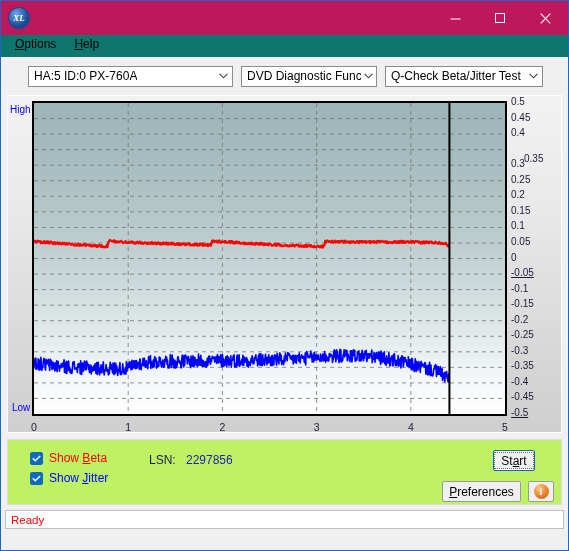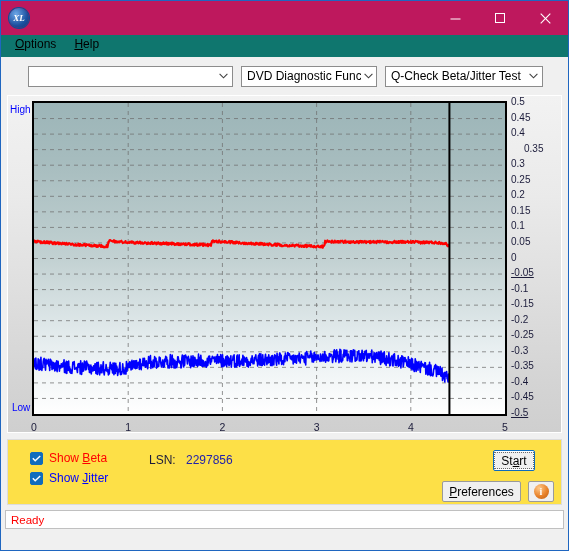--- a/index.html
+++ b/index.html
@@ -104,21 +104,21 @@
   }
   .xtick{
     position:absolute;font-size:10.5px;color:#1b1b3a;text-align:center;
     width:20px;line-height:1;
   }
   
   .bottom{
     margin:6px 6px 0 6px;
     height:66px;
     border:1px solid #dcdcdc;
-    background:#fde047;
+    background:#bef264;
     position:relative;
     flex:0 0 auto;
     box-sizing:border-box;
   }
   .cbrow{position:absolute;display:flex;align-items:center;gap:6px;}
   #cb-beta-row{left:22px;top:11px;}
   #cb-jitter-row{left:22px;top:31px;}
   .checkbox{
     width:13px;height:13px;background:#0f6cbd;border:1px solid #0f6cbd;
     border-radius:2px;display:flex;align-items:center;justify-content:center;
@@ -197,20 +197,21 @@
     </div>
   </div>
 
   <div class="menubar">
     <div class="menu-item"><u>O</u>ptions</div>
     <div class="menu-item"><u>H</u>elp</div>
   </div>
 
   <div class="selectbar">
     <div class="combo" id="combo-drive">
+      <span class="lbl">HA:5 ID:0  PX-760A</span>
       <span class="arrow">
         <svg width="9" height="6" viewBox="0 0 9 6">
             <polyline points="0.6,0.8 4.5,4.8 8.4,0.8" fill="none" stroke="#404040" stroke-width="1.1"></polyline>
           </svg>
       </span>
     </div>
     <div class="combo" id="combo-function">
       <span class="lbl">DVD Diagnostic Functions</span>
       <span class="arrow">
         <svg width="9" height="6" viewBox="0 0 9 6">
@@ -258,21 +259,21 @@
           <line x1="376.8" y1="0" x2="376.8" y2="311" stroke="#6f6f6f" stroke-width="1" stroke-dasharray="4,4" opacity="0.75"></line>
           <polyline points="0.00,138.74 0.46,137.51 0.92,138.81 1.39,138.13 1.85,139.31 2.31,139.45 2.77,138.14 3.23,137.70 3.70,138.84 4.16,137.79 4.62,138.41 5.08,138.27 5.55,138.71 6.01,138.10 6.47,139.92 6.93,140.33 7.39,138.49 7.86,139.65 8.32,139.49 8.78,140.12 9.24,139.40 9.70,138.87 10.17,138.15 10.63,139.97 11.09,140.30 11.55,140.02 12.01,140.21 12.48,138.30 12.94,139.90 13.40,138.42 13.86,140.30 14.32,138.70 14.79,138.66 15.25,140.61 15.71,138.74 16.17,139.57 16.64,138.58 17.10,138.64 17.56,139.49 18.02,139.39 18.48,140.86 18.95,141.17 19.41,139.72 19.87,139.36 20.33,139.86 20.79,139.06 21.26,141.24 21.72,141.08 22.18,139.76 22.64,140.75 23.10,140.02 23.57,139.47 24.03,139.25 24.49,140.80 24.95,141.28 25.42,140.71 25.88,139.67 26.34,140.08 26.80,140.18 27.26,141.31 27.73,141.42 28.19,140.30 28.65,139.70 29.11,140.86 29.57,141.02 30.04,140.79 30.50,139.95 30.96,140.94 31.42,141.65 31.88,141.57 32.35,139.70 32.81,140.63 33.27,141.56 33.73,141.59 34.19,141.27 34.66,140.34 35.12,140.51 35.58,140.34 36.04,140.68 36.51,141.30 36.97,141.88 37.43,140.76 37.89,141.26 38.35,140.52 38.82,140.80 39.28,141.43 39.74,142.45 40.20,142.15 40.66,142.50 41.13,141.74 41.59,141.06 42.05,142.66 42.51,142.70 42.97,142.37 43.44,142.03 43.90,142.50 44.36,140.48 44.82,141.64 45.29,142.90 45.75,141.80 46.21,140.85 46.67,141.80 47.13,142.65 47.60,141.89 48.06,142.27 48.52,142.54 48.98,141.93 49.44,142.36 49.91,141.06 50.37,142.06 50.83,140.93 51.29,141.40 51.75,143.28 52.22,141.92 52.68,141.21 53.14,141.86 53.60,141.74 54.06,141.88 54.53,142.44 54.99,141.30 55.45,142.48 55.91,143.04 56.38,143.15 56.84,142.01 57.30,143.33 57.76,142.47 58.22,143.52 58.69,142.97 59.15,142.46 59.61,143.16 60.07,143.13 60.53,141.67 61.00,142.95 61.46,142.55 61.92,142.06 62.38,143.90 62.84,143.65 63.31,142.45 63.77,143.94 64.23,143.11 64.69,142.88 65.16,141.94 65.62,141.80 66.08,143.10 66.54,143.15 67.00,143.87 67.47,142.13 67.93,143.08 68.39,143.96 68.85,143.42 69.31,144.06 69.78,143.66 70.24,144.39 70.70,143.86 71.16,144.27 71.62,144.05 72.09,144.25 72.55,142.13 73.01,143.58 73.47,144.19 73.93,141.94 74.40,138.86 74.86,138.80 75.32,137.47 75.78,137.02 76.25,137.13 76.71,137.71 77.17,137.86 77.63,137.77 78.09,138.22 78.56,138.53 79.02,138.62 79.48,137.76 79.94,137.18 80.40,138.81 80.87,139.49 81.33,138.41 81.79,137.75 82.25,139.35 82.71,138.58 83.18,138.60 83.64,138.57 84.10,139.39 84.56,139.16 85.03,138.29 85.49,139.40 85.95,138.81 86.41,138.54 86.87,138.08 87.34,137.73 87.80,138.61 88.26,139.23 88.72,140.03 89.18,139.30 89.65,139.65 90.11,139.51 90.57,139.44 91.03,138.89 91.49,137.99 91.96,139.64 92.42,139.40 92.88,139.93 93.34,140.13 93.80,139.30 94.27,139.29 94.73,139.25 95.19,140.01 95.65,139.49 96.12,138.61 96.58,139.22 97.04,138.78 97.50,139.77 97.96,138.30 98.43,139.59 98.89,139.46 99.35,138.82 99.81,139.24 100.27,140.57 100.74,140.31 101.20,140.80 101.66,140.62 102.12,139.04 102.58,139.68 103.05,139.66 103.51,138.66 103.97,140.04 104.43,140.31 104.90,139.64 105.36,139.91 105.82,138.48 106.28,138.87 106.74,140.62 107.21,139.40 107.67,140.39 108.13,139.42 108.59,139.92 109.05,140.85 109.52,140.60 109.98,140.57 110.44,139.79 110.90,139.08 111.36,139.32 111.83,139.86 112.29,139.74 112.75,141.16 113.21,140.80 113.67,140.86 114.14,139.45 114.60,139.69 115.06,140.68 115.52,140.72 115.99,140.59 116.45,141.05 116.91,139.86 117.37,139.03 117.83,138.90 118.30,140.86 118.76,139.88 119.22,140.93 119.68,140.65 120.14,140.65 120.61,139.23 121.07,139.77 121.53,140.52 121.99,140.63 122.45,141.39 122.92,139.57 123.38,140.88 123.84,140.19 124.30,139.29 124.77,139.76 125.23,140.70 125.69,141.24 126.15,141.03 126.61,139.95 127.08,141.63 127.54,140.96 128.00,140.21 128.46,141.23 128.92,140.93 129.39,139.31 129.85,140.90 130.31,140.31 130.77,141.05 131.23,139.80 131.70,139.86 132.16,139.47 132.62,141.44 133.08,139.66 133.55,139.87 134.01,141.68 134.47,141.77 134.93,139.87 135.39,140.95 135.86,141.22 136.32,140.57 136.78,140.27 137.24,139.53 137.70,141.57 138.17,140.57 138.63,139.63 139.09,140.81 139.55,140.15 140.01,140.28 140.48,142.08 140.94,141.91 141.40,141.25 141.86,141.04 142.32,141.74 142.79,140.40 143.25,141.03 143.71,140.10 144.17,142.09 144.64,140.29 145.10,141.87 145.56,140.78 146.02,142.21 146.48,140.93 146.95,141.80 147.41,140.62 147.87,141.00 148.33,141.51 148.79,140.74 149.26,140.31 149.72,140.34 150.18,141.43 150.64,141.25 151.10,142.15 151.57,140.36 152.03,141.58 152.49,142.18 152.95,141.70 153.42,141.46 153.88,140.94 154.34,140.19 154.80,140.56 155.26,141.14 155.73,140.33 156.19,142.53 156.65,141.90 157.11,141.75 157.57,142.34 158.04,142.46 158.50,141.47 158.96,141.54 159.42,141.11 159.88,142.40 160.35,142.57 160.81,140.81 161.27,141.77 161.73,141.96 162.19,141.70 162.66,140.48 163.12,142.51 163.58,142.80 164.04,142.39 164.51,141.62 164.97,142.54 165.43,140.65 165.89,140.63 166.35,142.22 166.82,140.61 167.28,140.69 167.74,140.67 168.20,141.74 168.66,140.72 169.13,142.96 169.59,140.62 170.05,141.04 170.51,141.71 170.97,142.27 171.44,141.39 171.90,142.48 172.36,141.70 172.82,141.97 173.29,142.71 173.75,140.82 174.21,143.19 174.67,142.38 175.13,142.31 175.60,141.49 176.06,141.00 176.52,141.96 176.98,142.80 177.44,140.14 177.91,138.12 178.37,138.91 178.83,137.21 179.29,137.55 179.75,137.81 180.22,139.14 180.68,138.29 181.14,137.79 181.60,138.21 182.06,138.52 182.53,137.68 182.99,139.52 183.45,139.46 183.91,139.28 184.38,139.34 184.84,137.48 185.30,137.39 185.76,138.53 186.22,138.57 186.69,139.77 187.15,139.09 187.61,138.40 188.07,139.36 188.53,138.64 189.00,139.14 189.46,138.63 189.92,138.74 190.38,138.01 190.84,139.80 191.31,138.11 191.77,138.18 192.23,139.32 192.69,139.52 193.16,139.86 193.62,139.42 194.08,139.53 194.54,139.19 195.00,138.11 195.47,138.42 195.93,137.96 196.39,140.33 196.85,139.45 197.31,138.05 197.78,138.95 198.24,138.12 198.70,138.75 199.16,140.37 199.62,139.22 200.09,139.01 200.55,140.43 201.01,139.40 201.47,140.46 201.93,138.54 202.40,140.00 202.86,138.58 203.32,139.04 203.78,139.39 204.25,139.72 204.71,140.53 205.17,138.86 205.63,139.65 206.09,140.02 206.56,140.24 207.02,140.86 207.48,140.34 207.94,140.31 208.40,139.86 208.87,139.54 209.33,139.84 209.79,141.17 210.25,139.87 210.71,139.50 211.18,141.05 211.64,141.13 212.10,140.35 212.56,139.95 213.03,140.29 213.49,141.23 213.95,140.98 214.41,140.83 214.87,139.85 215.34,140.62 215.80,141.06 216.26,140.26 216.72,139.65 217.18,139.48 217.65,141.55 218.11,140.28 218.57,140.22 219.03,140.67 219.49,140.27 219.96,141.71 220.42,141.49 220.88,141.25 221.34,141.72 221.80,139.72 222.27,141.19 222.73,139.82 223.19,140.47 223.65,140.34 224.12,141.29 224.58,140.90 225.04,141.85 225.50,141.12 225.96,139.78 226.43,139.86 226.89,141.72 227.35,140.88 227.81,139.87 228.27,140.17 228.74,140.29 229.20,142.10 229.66,142.08 230.12,141.22 230.58,140.30 231.05,141.92 231.51,141.19 231.97,141.66 232.43,141.53 232.90,141.07 233.36,140.75 233.82,141.92 234.28,142.39 234.74,141.79 235.21,140.45 235.67,140.40 236.13,140.78 236.59,140.99 237.05,141.59 237.52,142.65 237.98,142.71 238.44,142.63 238.90,142.25 239.36,141.89 239.83,142.51 240.29,141.09 240.75,141.33 241.21,140.62 241.67,141.00 242.14,142.94 242.60,141.18 243.06,142.75 243.52,140.69 243.99,141.34 244.45,141.03 244.91,140.61 245.37,141.87 245.83,142.57 246.30,141.66 246.76,141.65 247.22,143.20 247.68,142.27 248.14,143.02 248.61,143.18 249.07,142.96 249.53,142.80 249.99,142.56 250.45,142.62 250.92,142.01 251.38,142.70 251.84,142.37 252.30,142.57 252.77,141.86 253.23,142.78 253.69,143.50 254.15,143.20 254.61,143.14 255.08,143.42 255.54,141.96 256.00,143.08 256.46,142.63 256.92,143.11 257.39,142.67 257.85,142.15 258.31,142.84 258.77,141.63 259.23,142.33 259.70,142.64 260.16,142.51 260.62,143.60 261.08,142.12 261.54,142.55 262.01,142.33 262.47,141.50 262.93,141.49 263.39,142.63 263.86,142.08 264.32,141.71 264.78,142.89 265.24,143.82 265.70,143.33 266.17,142.65 266.63,142.42 267.09,143.46 267.55,143.85 268.01,142.60 268.48,143.02 268.94,143.61 269.40,142.64 269.86,144.05 270.32,144.02 270.79,143.41 271.25,141.78 271.71,142.84 272.17,141.86 272.64,144.14 273.10,143.51 273.56,143.63 274.02,142.16 274.48,142.99 274.95,142.78 275.41,142.20 275.87,142.12 276.33,143.68 276.79,142.81 277.26,142.07 277.72,143.80 278.18,143.34 278.64,143.85 279.10,143.91 279.57,144.27 280.03,142.77 280.49,143.98 280.95,143.45 281.41,144.33 281.88,144.39 282.34,144.04 282.80,143.09 283.26,142.88 283.73,142.95 284.19,142.66 284.65,143.96 285.11,144.03 285.57,144.22 286.04,144.29 286.50,143.11 286.96,144.36 287.42,144.28 287.88,142.52 288.35,142.41 288.81,144.74 289.27,142.87 289.73,143.11 290.19,142.55 290.66,141.51 291.12,137.67 291.58,138.62 292.04,139.61 292.51,139.11 292.97,138.20 293.43,137.39 293.89,138.20 294.35,138.61 294.82,138.99 295.28,138.22 295.74,138.68 296.20,138.40 296.66,138.93 297.13,138.96 297.59,139.72 298.05,137.54 298.51,138.43 298.97,138.98 299.44,138.88 299.90,139.71 300.36,138.29 300.82,137.63 301.28,139.36 301.75,139.51 302.21,139.49 302.67,138.32 303.13,138.25 303.60,138.06 304.06,139.74 304.52,138.07 304.98,138.72 305.44,138.48 305.91,139.45 306.37,137.85 306.83,138.19 307.29,138.10 307.75,137.87 308.22,137.63 308.68,138.80 309.14,139.21 309.60,139.94 310.06,139.77 310.53,137.78 310.99,138.10 311.45,137.55 311.91,139.78 312.38,139.05 312.84,139.17 313.30,138.52 313.76,138.75 314.22,138.92 314.69,138.45 315.15,139.90 315.61,138.67 316.07,138.34 316.53,140.08 317.00,138.83 317.46,138.24 317.92,139.03 318.38,139.34 318.84,139.22 319.31,138.07 319.77,139.40 320.23,139.32 320.69,139.97 321.15,139.10 321.62,139.68 322.08,138.63 322.54,138.12 323.00,139.27 323.47,138.26 323.93,138.22 324.39,139.31 324.85,140.17 325.31,137.99 325.78,138.11 326.24,137.86 326.70,139.06 327.16,138.07 327.62,139.60 328.09,139.01 328.55,138.11 329.01,138.49 329.47,139.36 329.93,138.68 330.40,138.12 330.86,137.93 331.32,139.22 331.78,138.82 332.25,140.05 332.71,138.25 333.17,138.69 333.63,138.94 334.09,138.92 334.56,138.79 335.02,138.20 335.48,138.99 335.94,140.19 336.40,137.93 336.87,138.84 337.33,139.64 337.79,139.41 338.25,138.44 338.71,138.86 339.18,138.65 339.64,137.93 340.10,139.80 340.56,139.11 341.02,138.76 341.49,138.87 341.95,138.27 342.41,140.20 342.87,139.33 343.34,137.83 343.80,138.09 344.26,138.26 344.72,138.98 345.18,137.88 345.65,139.35 346.11,137.78 346.57,138.48 347.03,138.60 347.49,138.69 347.96,138.81 348.42,137.84 348.88,138.67 349.34,138.55 349.80,138.57 350.27,139.43 350.73,139.27 351.19,138.11 351.65,139.05 352.12,138.62 352.58,140.14 353.04,138.25 353.50,139.91 353.96,140.10 354.43,140.10 354.89,139.14 355.35,138.88 355.81,139.47 356.27,139.56 356.74,139.08 357.20,139.22 357.66,139.95 358.12,140.09 358.58,140.20 359.05,139.03 359.51,138.84 359.97,139.28 360.43,137.78 360.89,138.17 361.36,139.35 361.82,139.28 362.28,139.97 362.74,138.44 363.21,139.77 363.67,138.59 364.13,140.02 364.59,137.98 365.05,139.99 365.52,138.38 365.98,138.66 366.44,139.36 366.90,137.78 367.36,138.41 367.83,139.81 368.29,137.88 368.75,139.56 369.21,139.68 369.67,138.19 370.14,139.75 370.60,139.28 371.06,138.34 371.52,139.92 371.99,138.92 372.45,138.59 372.91,138.80 373.37,138.94 373.83,137.89 374.30,138.67 374.76,139.83 375.22,139.51 375.68,139.36 376.14,139.16 376.61,138.09 377.07,139.92 377.53,139.97 377.99,139.71 378.45,138.09 378.92,138.13 379.38,138.09 379.84,138.46 380.30,139.94 380.76,139.30 381.23,138.81 381.69,137.95 382.15,138.40 382.61,138.42 383.08,138.04 383.54,139.01 384.00,138.28 384.46,139.78 384.92,138.69 385.39,139.02 385.85,138.71 386.31,139.88 386.77,140.54 387.23,138.74 387.70,139.16 388.16,139.58 388.62,140.32 389.08,138.49 389.54,138.35 390.01,139.51 390.47,140.47 390.93,138.54 391.39,138.79 391.86,140.01 392.32,139.65 392.78,138.32 393.24,139.78 393.70,138.81 394.17,139.56 394.63,138.76 395.09,140.36 395.55,138.78 396.01,138.98 396.48,138.90 396.94,138.73 397.40,138.39 397.86,140.09 398.32,139.24 398.79,140.28 399.25,139.84 399.71,140.05 400.17,140.61 400.64,139.59 401.10,139.03 401.56,138.50 402.02,139.62 402.48,139.72 402.95,140.50 403.41,140.27 403.87,139.81 404.33,140.79 404.79,139.63 405.26,138.86 405.72,140.19 406.18,140.58 406.64,141.03 407.10,139.81 407.57,139.73 408.03,139.92 408.49,141.08 408.95,141.25 409.41,140.61 409.88,141.11 410.34,140.27 410.80,140.98 411.26,140.75 411.73,139.72 412.19,140.26 412.65,141.20 413.11,142.66 413.57,141.93 414.04,143.31 414.50,141.84 414.96,143.17 415.42,142.89" fill="none" stroke="#ff0000" stroke-width="2.1" stroke-linejoin="round"></polyline>
           <polyline points="0.00,258.05 0.46,263.21 0.92,255.76 1.39,265.83 1.85,255.00 2.31,263.21 2.77,266.48 3.23,262.03 3.70,265.07 4.16,255.80 4.62,262.96 5.08,267.22 5.55,259.60 6.01,256.62 6.47,266.53 6.93,254.20 7.39,265.02 7.86,267.35 8.32,263.52 8.78,264.57 9.24,258.57 9.70,256.14 10.17,255.36 10.63,258.94 11.09,264.00 11.55,267.09 12.01,256.19 12.48,260.70 12.94,261.01 13.40,257.69 13.86,259.62 14.32,256.21 14.79,262.96 15.25,260.47 15.71,267.56 16.17,256.22 16.64,256.59 17.10,261.61 17.56,258.13 18.02,266.42 18.48,264.82 18.95,259.27 19.41,265.52 19.87,260.09 20.33,262.32 20.79,267.91 21.26,260.15 21.72,267.07 22.18,260.99 22.64,257.75 23.10,268.58 23.57,262.24 24.03,258.19 24.49,262.11 24.95,262.35 25.42,268.29 25.88,262.73 26.34,262.81 26.80,264.89 27.26,260.79 27.73,260.95 28.19,263.72 28.65,264.03 29.11,259.49 29.57,261.00 30.04,256.86 30.50,269.54 30.96,267.44 31.42,259.93 31.88,269.92 32.35,258.30 32.81,270.43 33.27,258.72 33.73,259.70 34.19,267.25 34.66,257.97 35.12,267.68 35.58,263.70 36.04,269.42 36.51,266.07 36.97,270.32 37.43,269.79 37.89,270.31 38.35,266.00 38.82,259.21 39.28,259.36 39.74,261.30 40.20,258.49 40.66,266.23 41.13,266.00 41.59,265.84 42.05,265.66 42.51,264.57 42.97,266.96 43.44,269.51 43.90,261.33 44.36,260.66 44.82,264.09 45.29,261.43 45.75,260.58 46.21,270.97 46.67,257.92 47.13,265.04 47.60,271.38 48.06,265.89 48.52,260.07 48.98,268.31 49.44,267.84 49.91,266.65 50.37,258.03 50.83,261.28 51.29,258.94 51.75,266.83 52.22,266.53 52.68,258.05 53.14,262.51 53.60,260.34 54.06,262.57 54.53,266.50 54.99,261.71 55.45,269.49 55.91,269.49 56.38,264.14 56.84,262.11 57.30,270.99 57.76,263.97 58.22,266.11 58.69,267.89 59.15,267.72 59.61,262.92 60.07,266.67 60.53,267.24 61.00,260.83 61.46,260.95 61.92,270.49 62.38,262.65 62.84,259.44 63.31,271.51 63.77,261.21 64.23,259.27 64.69,264.00 65.16,270.34 65.62,271.82 66.08,265.22 66.54,269.67 67.00,261.79 67.47,268.13 67.93,269.68 68.39,263.28 68.85,262.85 69.31,258.86 69.78,269.10 70.24,271.89 70.70,267.11 71.16,267.05 71.62,267.45 72.09,261.53 72.55,266.56 73.01,268.32 73.47,268.82 73.93,266.02 74.40,271.85 74.86,271.15 75.32,270.71 75.78,264.72 76.25,259.24 76.71,265.19 77.17,261.53 77.63,266.59 78.09,262.81 78.56,269.97 79.02,259.97 79.48,264.26 79.94,271.73 80.40,260.11 80.87,267.98 81.33,270.39 81.79,260.22 82.25,268.31 82.71,263.13 83.18,266.69 83.64,272.40 84.10,269.81 84.56,265.98 85.03,268.65 85.49,262.77 85.95,259.66 86.41,271.58 86.87,268.48 87.34,271.52 87.80,270.38 88.26,267.31 88.72,260.78 89.18,266.48 89.65,269.10 90.11,270.97 90.57,270.56 91.03,265.63 91.49,265.03 91.96,271.08 92.42,258.51 92.88,268.23 93.34,265.78 93.80,264.67 94.27,260.18 94.73,260.94 95.19,264.52 95.65,258.71 96.12,264.53 96.58,259.30 97.04,266.92 97.50,259.79 97.96,257.33 98.43,265.99 98.89,259.66 99.35,259.79 99.81,257.72 100.27,264.91 100.74,259.64 101.20,257.89 101.66,265.78 102.12,259.42 102.58,257.68 103.05,265.14 103.51,260.14 103.97,260.08 104.43,259.31 104.90,261.91 105.36,266.33 105.82,255.96 106.28,256.58 106.74,265.04 107.21,266.65 107.67,260.93 108.13,262.58 108.59,261.80 109.05,255.27 109.52,262.76 109.98,257.60 110.44,255.37 110.90,262.35 111.36,264.27 111.83,262.26 112.29,257.81 112.75,261.82 113.21,263.52 113.67,265.61 114.14,260.12 114.60,253.49 115.06,255.07 115.52,260.29 115.99,258.39 116.45,252.56 116.91,265.47 117.37,258.36 117.83,263.17 118.30,262.50 118.76,264.60 119.22,257.10 119.68,263.66 120.14,263.40 120.61,253.67 121.07,255.67 121.53,258.46 121.99,255.17 122.45,265.08 122.92,258.34 123.38,263.44 123.84,263.90 124.30,261.99 124.77,263.21 125.23,253.93 125.69,254.51 126.15,254.67 126.61,259.02 127.08,261.87 127.54,263.96 128.00,260.72 128.46,258.43 128.92,256.94 129.39,264.27 129.85,262.31 130.31,263.65 130.77,256.13 131.23,258.77 131.70,253.38 132.16,256.56 132.62,254.30 133.08,261.46 133.55,256.96 134.01,265.01 134.47,264.57 134.93,262.72 135.39,264.93 135.86,260.12 136.32,251.65 136.78,257.02 137.24,261.85 137.70,264.54 138.17,252.11 138.63,258.26 139.09,261.36 139.55,255.95 140.01,265.04 140.48,262.61 140.94,257.18 141.40,264.83 141.86,260.63 142.32,258.83 142.79,264.56 143.25,260.69 143.71,253.69 144.17,253.76 144.64,256.82 145.10,259.55 145.56,258.05 146.02,260.56 146.48,258.55 146.95,264.90 147.41,264.31 147.87,255.15 148.33,251.98 148.79,254.18 149.26,260.41 149.72,263.87 150.18,252.43 150.64,262.26 151.10,254.25 151.57,251.97 152.03,253.88 152.49,253.90 152.95,255.89 153.42,260.95 153.88,257.02 154.34,253.37 154.80,255.90 155.26,256.62 155.73,262.11 156.19,256.30 156.65,264.66 157.11,253.06 157.57,257.23 158.04,262.95 158.50,261.45 158.96,252.81 159.42,263.78 159.88,254.53 160.35,262.85 160.81,254.18 161.27,257.32 161.73,256.49 162.19,262.19 162.66,258.22 163.12,257.09 163.58,263.37 164.04,260.21 164.51,251.17 164.97,261.91 165.43,254.32 165.89,258.96 166.35,262.31 166.82,252.37 167.28,257.76 167.74,262.94 168.20,257.04 168.66,263.50 169.13,257.55 169.59,258.67 170.05,263.16 170.51,260.23 170.97,262.97 171.44,258.54 171.90,262.48 172.36,264.21 172.82,262.67 173.29,255.19 173.75,262.47 174.21,259.50 174.67,253.32 175.13,257.29 175.60,253.15 176.06,260.01 176.52,261.30 176.98,255.85 177.44,258.82 177.91,255.30 178.37,253.26 178.83,254.79 179.29,255.35 179.75,255.31 180.22,253.95 180.68,258.84 181.14,257.85 181.60,256.06 182.06,253.53 182.53,260.42 182.99,257.16 183.45,251.45 183.91,255.40 184.38,260.06 184.84,253.89 185.30,253.76 185.76,255.69 186.22,259.55 186.69,251.64 187.15,259.42 187.61,263.78 188.07,255.11 188.53,251.73 189.00,263.73 189.46,255.44 189.92,262.72 190.38,262.83 190.84,256.95 191.31,261.60 191.77,253.70 192.23,257.58 192.69,263.44 193.16,252.83 193.62,260.85 194.08,255.08 194.54,254.13 195.00,262.60 195.47,261.65 195.93,255.89 196.39,260.14 196.85,252.82 197.31,264.10 197.78,257.69 198.24,257.42 198.70,257.00 199.16,253.01 199.62,256.86 200.09,251.75 200.55,263.69 201.01,264.08 201.47,261.66 201.93,260.42 202.40,263.95 202.86,252.97 203.32,252.00 203.78,262.39 204.25,255.09 204.71,258.04 205.17,251.91 205.63,263.44 206.09,261.34 206.56,261.47 207.02,258.05 207.48,259.73 207.94,256.11 208.40,262.27 208.87,252.19 209.33,254.78 209.79,262.33 210.25,254.02 210.71,255.14 211.18,255.64 211.64,259.02 212.10,257.28 212.56,254.65 213.03,263.27 213.49,256.52 213.95,262.33 214.41,264.08 214.87,258.53 215.34,261.84 215.80,259.97 216.26,262.35 216.72,258.62 217.18,255.37 217.65,259.27 218.11,252.75 218.57,256.92 219.03,260.81 219.49,260.24 219.96,260.63 220.42,254.63 220.88,255.82 221.34,254.24 221.80,251.89 222.27,257.43 222.73,258.03 223.19,256.98 223.65,262.83 224.12,254.99 224.58,252.24 225.04,260.93 225.50,250.78 225.96,262.22 226.43,251.21 226.89,250.91 227.35,262.57 227.81,255.63 228.27,262.34 228.74,251.89 229.20,259.49 229.66,261.07 230.12,256.42 230.58,262.15 231.05,254.60 231.51,251.38 231.97,256.34 232.43,257.92 232.90,261.70 233.36,254.32 233.82,256.50 234.28,259.90 234.74,251.87 235.21,256.52 235.67,259.28 236.13,254.44 236.59,262.33 237.05,255.42 237.52,253.04 237.98,262.63 238.44,252.64 238.90,258.05 239.36,261.68 239.83,261.81 240.29,254.01 240.75,251.73 241.21,253.36 241.67,252.86 242.14,259.10 242.60,262.17 243.06,250.21 243.52,257.93 243.99,253.86 244.45,258.37 244.91,260.91 245.37,251.24 245.83,249.94 246.30,251.19 246.76,258.07 247.22,252.24 247.68,261.42 248.14,257.59 248.61,258.13 249.07,258.16 249.53,261.75 249.99,256.90 250.45,253.12 250.92,258.79 251.38,250.06 251.84,254.33 252.30,252.76 252.77,255.77 253.23,257.80 253.69,249.46 254.15,249.80 254.61,252.31 255.08,250.70 255.54,251.13 256.00,253.60 256.46,255.82 256.92,253.24 257.39,254.08 257.85,256.74 258.31,252.61 258.77,254.25 259.23,260.96 259.70,251.97 260.16,253.82 260.62,259.09 261.08,259.36 261.54,252.54 262.01,254.32 262.47,260.31 262.93,253.11 263.39,252.54 263.86,253.77 264.32,252.30 264.78,257.83 265.24,250.02 265.70,255.36 266.17,259.93 266.63,254.31 267.09,254.33 267.55,251.88 268.01,252.94 268.48,255.19 268.94,254.72 269.40,253.26 269.86,255.09 270.32,259.08 270.79,259.63 271.25,250.11 271.71,261.92 272.17,249.93 272.64,248.48 273.10,250.72 273.56,250.30 274.02,254.61 274.48,253.03 274.95,253.61 275.41,254.74 275.87,252.09 276.33,252.12 276.79,248.09 277.26,254.70 277.72,250.48 278.18,258.89 278.64,252.63 279.10,258.58 279.57,259.04 280.03,249.92 280.49,249.49 280.95,257.32 281.41,251.91 281.88,251.60 282.34,254.04 282.80,256.85 283.26,255.70 283.73,252.14 284.19,252.02 284.65,256.52 285.11,255.94 285.57,256.28 286.04,258.39 286.50,251.01 286.96,257.48 287.42,255.29 287.88,258.10 288.35,252.55 288.81,251.05 289.27,255.46 289.73,257.88 290.19,256.48 290.66,248.57 291.12,251.56 291.58,259.10 292.04,252.09 292.51,257.44 292.97,257.54 293.43,254.17 293.89,255.08 294.35,258.05 294.82,257.61 295.28,250.48 295.74,251.67 296.20,253.60 296.66,251.06 297.13,251.85 297.59,251.52 298.05,253.70 298.51,259.54 298.97,256.47 299.44,255.71 299.90,248.41 300.36,246.76 300.82,254.18 301.28,248.14 301.75,258.80 302.21,255.42 302.67,246.85 303.13,253.21 303.60,249.16 304.06,256.15 304.52,252.44 304.98,259.67 305.44,257.04 305.91,246.33 306.37,257.84 306.83,246.99 307.29,258.93 307.75,258.96 308.22,256.46 308.68,257.47 309.14,251.37 309.60,253.30 310.06,246.80 310.53,253.93 310.99,250.70 311.45,247.28 311.91,252.56 312.38,249.49 312.84,247.28 313.30,257.67 313.76,257.51 314.22,251.12 314.69,254.84 315.15,254.84 315.61,254.08 316.07,258.72 316.53,247.79 317.00,247.70 317.46,247.68 317.92,258.96 318.38,255.33 318.84,249.27 319.31,246.86 319.77,252.55 320.23,251.97 320.69,247.24 321.15,258.32 321.62,254.74 322.08,257.41 322.54,257.38 323.00,256.46 323.47,249.14 323.93,251.02 324.39,248.49 324.85,247.75 325.31,257.89 325.78,251.01 326.24,250.76 326.70,258.04 327.16,257.64 327.62,251.40 328.09,247.20 328.55,251.66 329.01,256.11 329.47,257.79 329.93,250.59 330.40,255.44 330.86,248.42 331.32,251.69 331.78,248.28 332.25,247.39 332.71,258.35 333.17,257.13 333.63,253.76 334.09,250.58 334.56,251.53 335.02,255.27 335.48,252.67 335.94,250.47 336.40,252.40 336.87,250.82 337.33,255.01 337.79,246.94 338.25,259.66 338.71,253.20 339.18,256.48 339.64,254.81 340.10,249.51 340.56,252.57 341.02,259.19 341.49,250.70 341.95,251.76 342.41,249.44 342.87,255.45 343.34,253.91 343.80,255.42 344.26,249.03 344.72,251.95 345.18,257.19 345.65,249.20 346.11,257.94 346.57,261.40 347.03,248.10 347.49,255.42 347.96,259.58 348.42,254.01 348.88,250.03 349.34,258.63 349.80,250.89 350.27,248.78 350.73,260.68 351.19,255.20 351.65,259.24 352.12,262.48 352.58,252.69 353.04,256.13 353.50,255.87 353.96,260.15 354.43,257.14 354.89,249.77 355.35,257.41 355.81,262.87 356.27,262.50 356.74,255.10 357.20,254.95 357.66,253.13 358.12,253.05 358.58,262.50 359.05,262.98 359.51,251.66 359.97,254.40 360.43,250.75 360.89,258.32 361.36,262.39 361.82,259.59 362.28,257.36 362.74,262.79 363.21,257.31 363.67,260.03 364.13,252.51 364.59,263.33 365.05,256.72 365.52,262.10 365.98,256.59 366.44,254.90 366.90,264.99 367.36,258.36 367.83,252.68 368.29,256.17 368.75,253.61 369.21,263.79 369.67,260.96 370.14,254.86 370.60,258.46 371.06,254.52 371.52,258.52 371.99,256.45 372.45,258.89 372.91,262.77 373.37,258.84 373.83,263.41 374.30,253.85 374.76,259.06 375.22,264.54 375.68,256.86 376.14,257.18 376.61,261.66 377.07,265.38 377.53,255.25 377.99,267.03 378.45,255.94 378.92,265.58 379.38,261.17 379.84,267.07 380.30,268.49 380.76,263.66 381.23,255.87 381.69,258.90 382.15,268.49 382.61,258.62 383.08,259.01 383.54,263.96 384.00,267.12 384.46,260.05 384.92,258.63 385.39,263.68 385.85,265.06 386.31,269.41 386.77,259.87 387.23,258.40 387.70,263.52 388.16,260.66 388.62,261.03 389.08,262.36 389.54,261.48 390.01,264.21 390.47,263.71 390.93,259.66 391.39,259.78 391.86,271.22 392.32,263.77 392.78,262.98 393.24,265.84 393.70,271.96 394.17,262.05 394.63,264.59 395.09,271.41 395.55,259.38 396.01,265.58 396.48,272.81 396.94,262.10 397.40,269.02 397.86,272.34 398.32,272.33 398.79,272.86 399.25,271.30 399.71,266.05 400.17,265.76 400.64,262.82 401.10,265.76 401.56,261.52 402.02,264.96 402.48,273.51 402.95,263.16 403.41,264.93 403.87,271.11 404.33,263.86 404.79,271.47 405.26,270.39 405.72,271.14 406.18,263.57 406.64,271.92 407.10,273.29 407.57,268.34 408.03,265.03 408.49,277.55 408.95,275.97 409.41,273.89 409.88,270.31 410.34,269.47 410.80,279.02 411.26,269.21 411.73,270.43 412.19,273.14 412.65,268.55 413.11,275.73 413.57,275.17 414.04,279.00 414.50,271.04 414.96,278.14 415.42,279.55" fill="none" stroke="#0000ff" stroke-width="1.6" stroke-linejoin="round"></polyline>
           <line x1="415.422" y1="0" x2="415.422" y2="311" stroke="#000000" stroke-width="2"></line>
         </svg>
     </div>
     <div id="ytick-host">
         <div class="ytick" style="top: 1px;">0.5</div>
         <div class="ytick" style="top: 16.55px;">0.45</div>
         <div class="ytick" style="top: 32.1px;">0.4</div>
-        <div class="ytick" style="top: 48px; padding-left: 13px;">0.35</div>
+        <div class="ytick" style="top: 58px; padding-left: 13px;">0.35</div>
         <div class="ytick" style="top: 63.2px; text-align: right;">0.3</div>
         <div class="ytick" style="top: 78.75px;">0.25</div>
         <div class="ytick" style="top: 94.3px;">0.2</div>
         <div class="ytick" style="top: 109.85px;">0.15</div>
         <div class="ytick" style="top: 125.4px;">0.1</div>
         <div class="ytick" style="top: 140.95px;">0.05</div>
         <div class="ytick" style="top: 156.5px;">0</div>
         <div class="ytick" style="top: 172.05px; text-decoration: underline;">-0.05</div>
         <div class="ytick" style="top: 187.6px;">-0.1</div>
         <div class="ytick" style="top: 203.15px;">-0.15</div>

